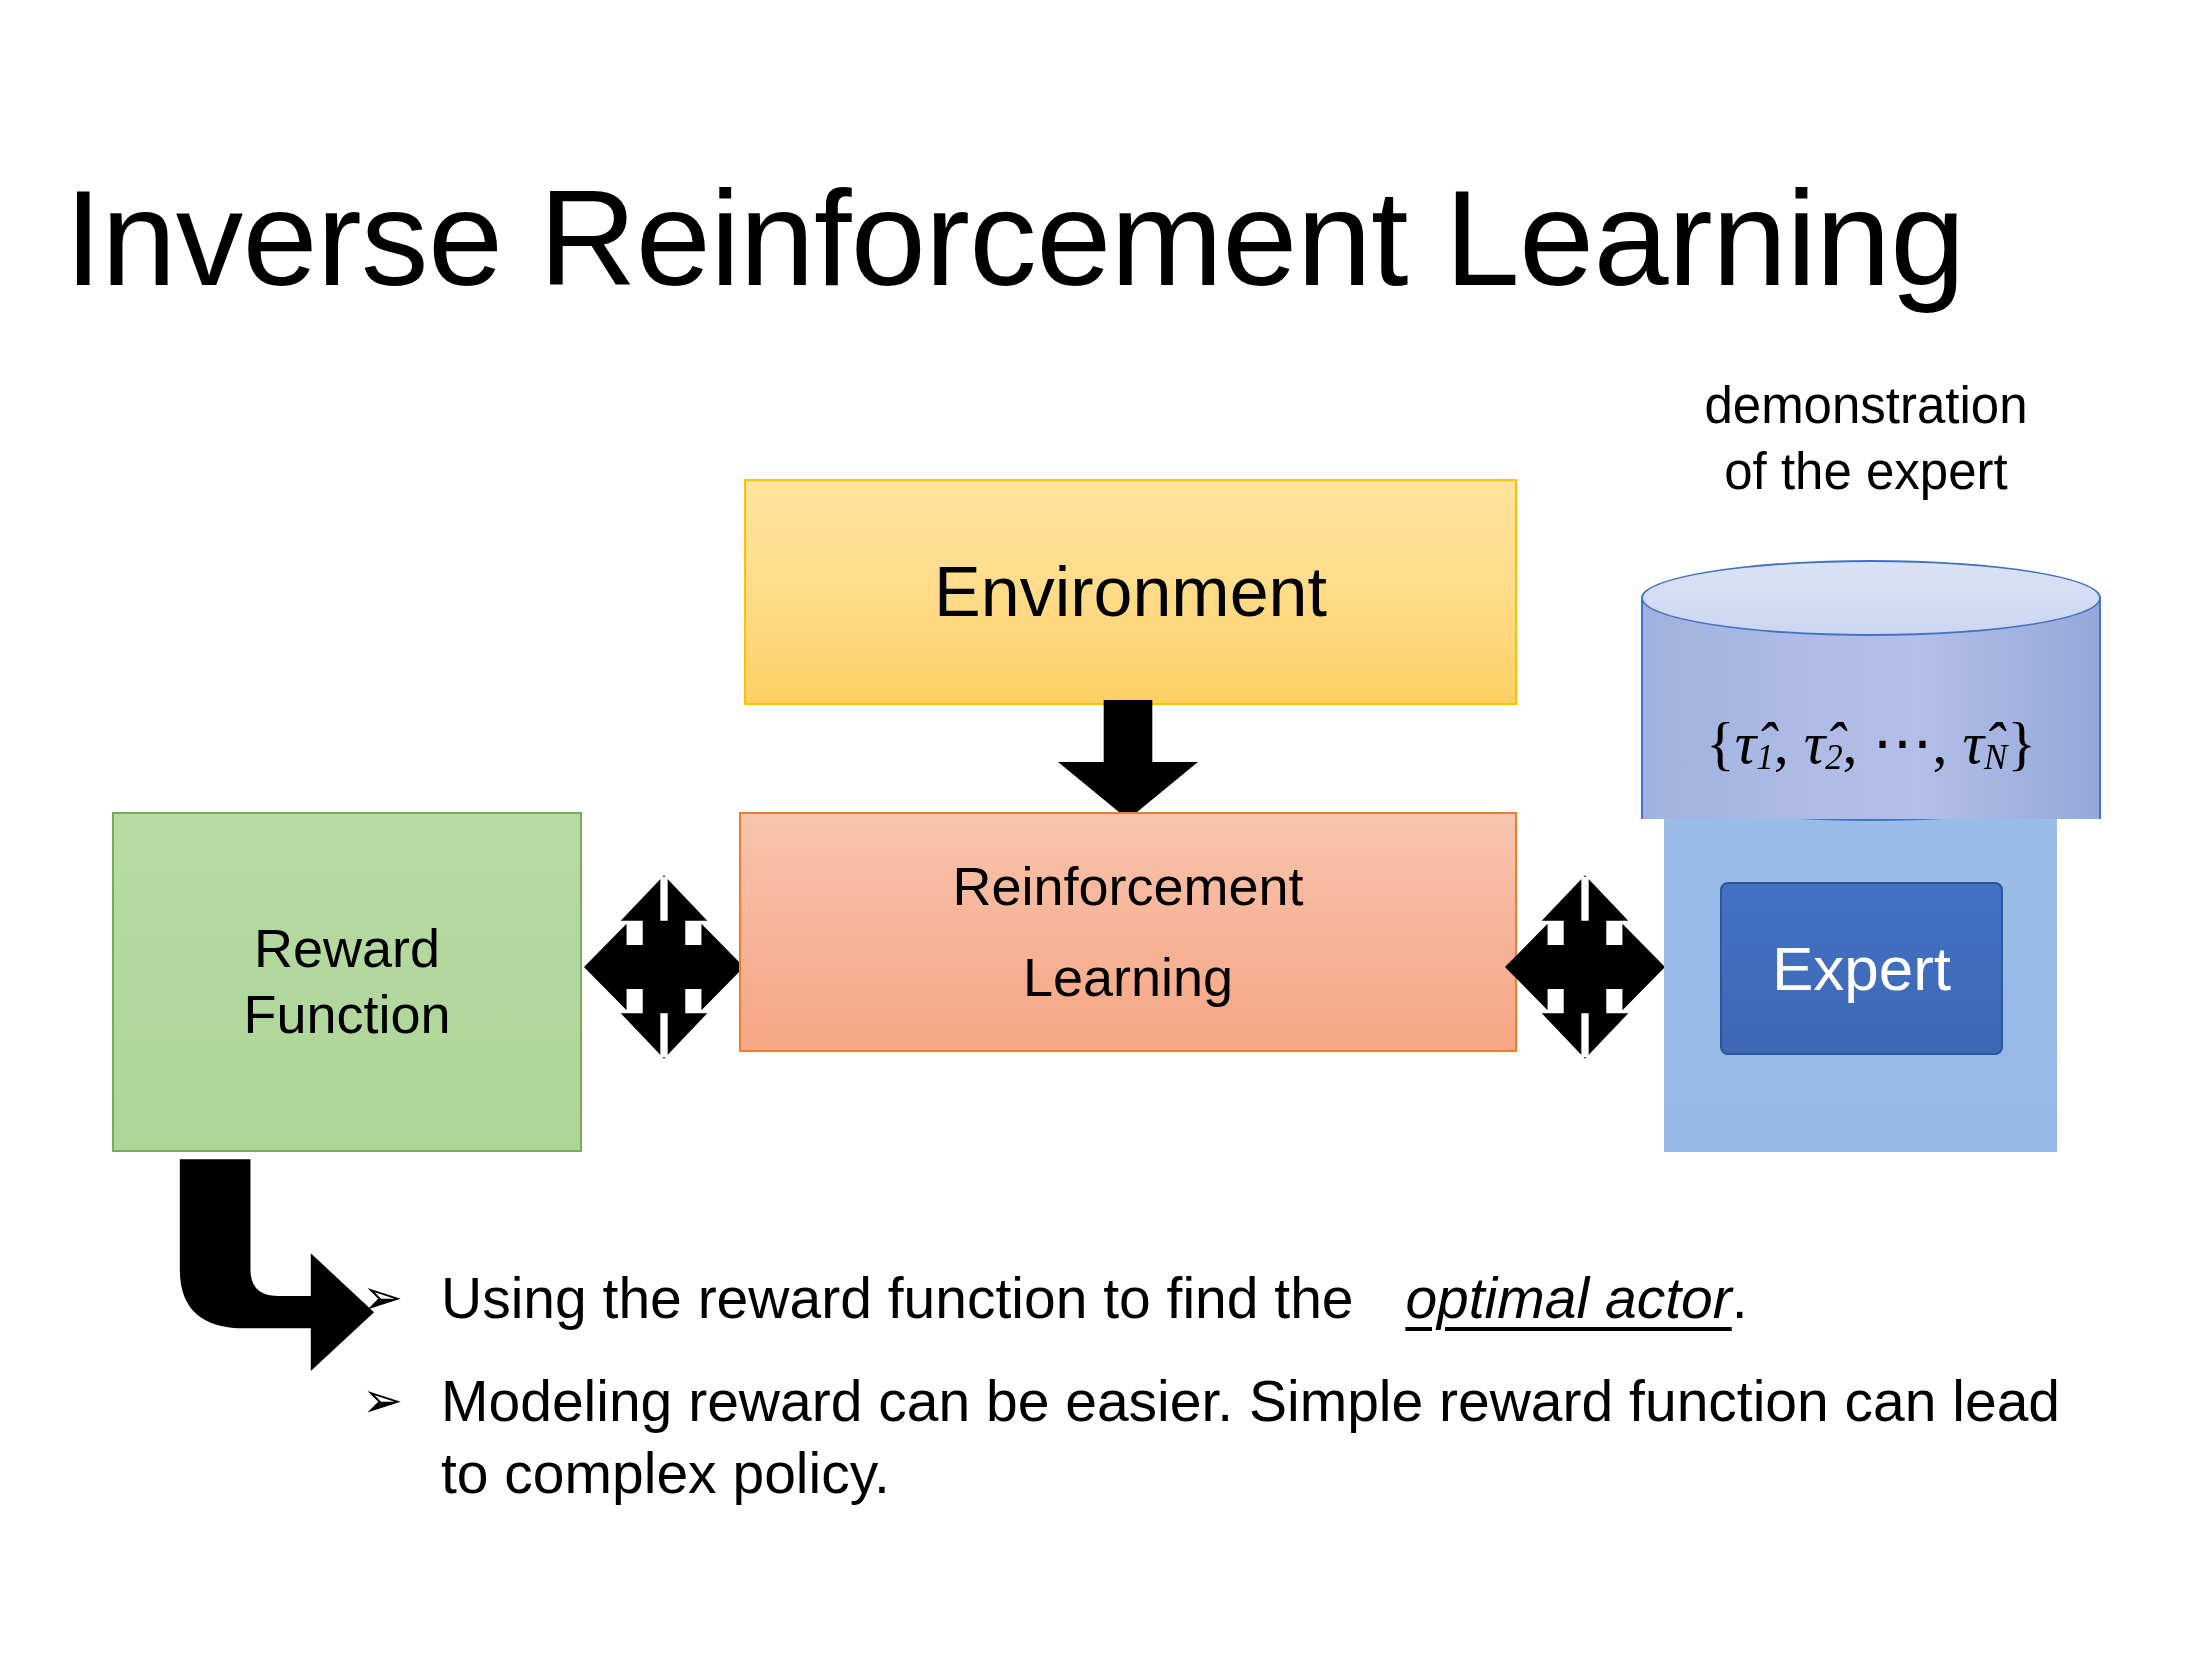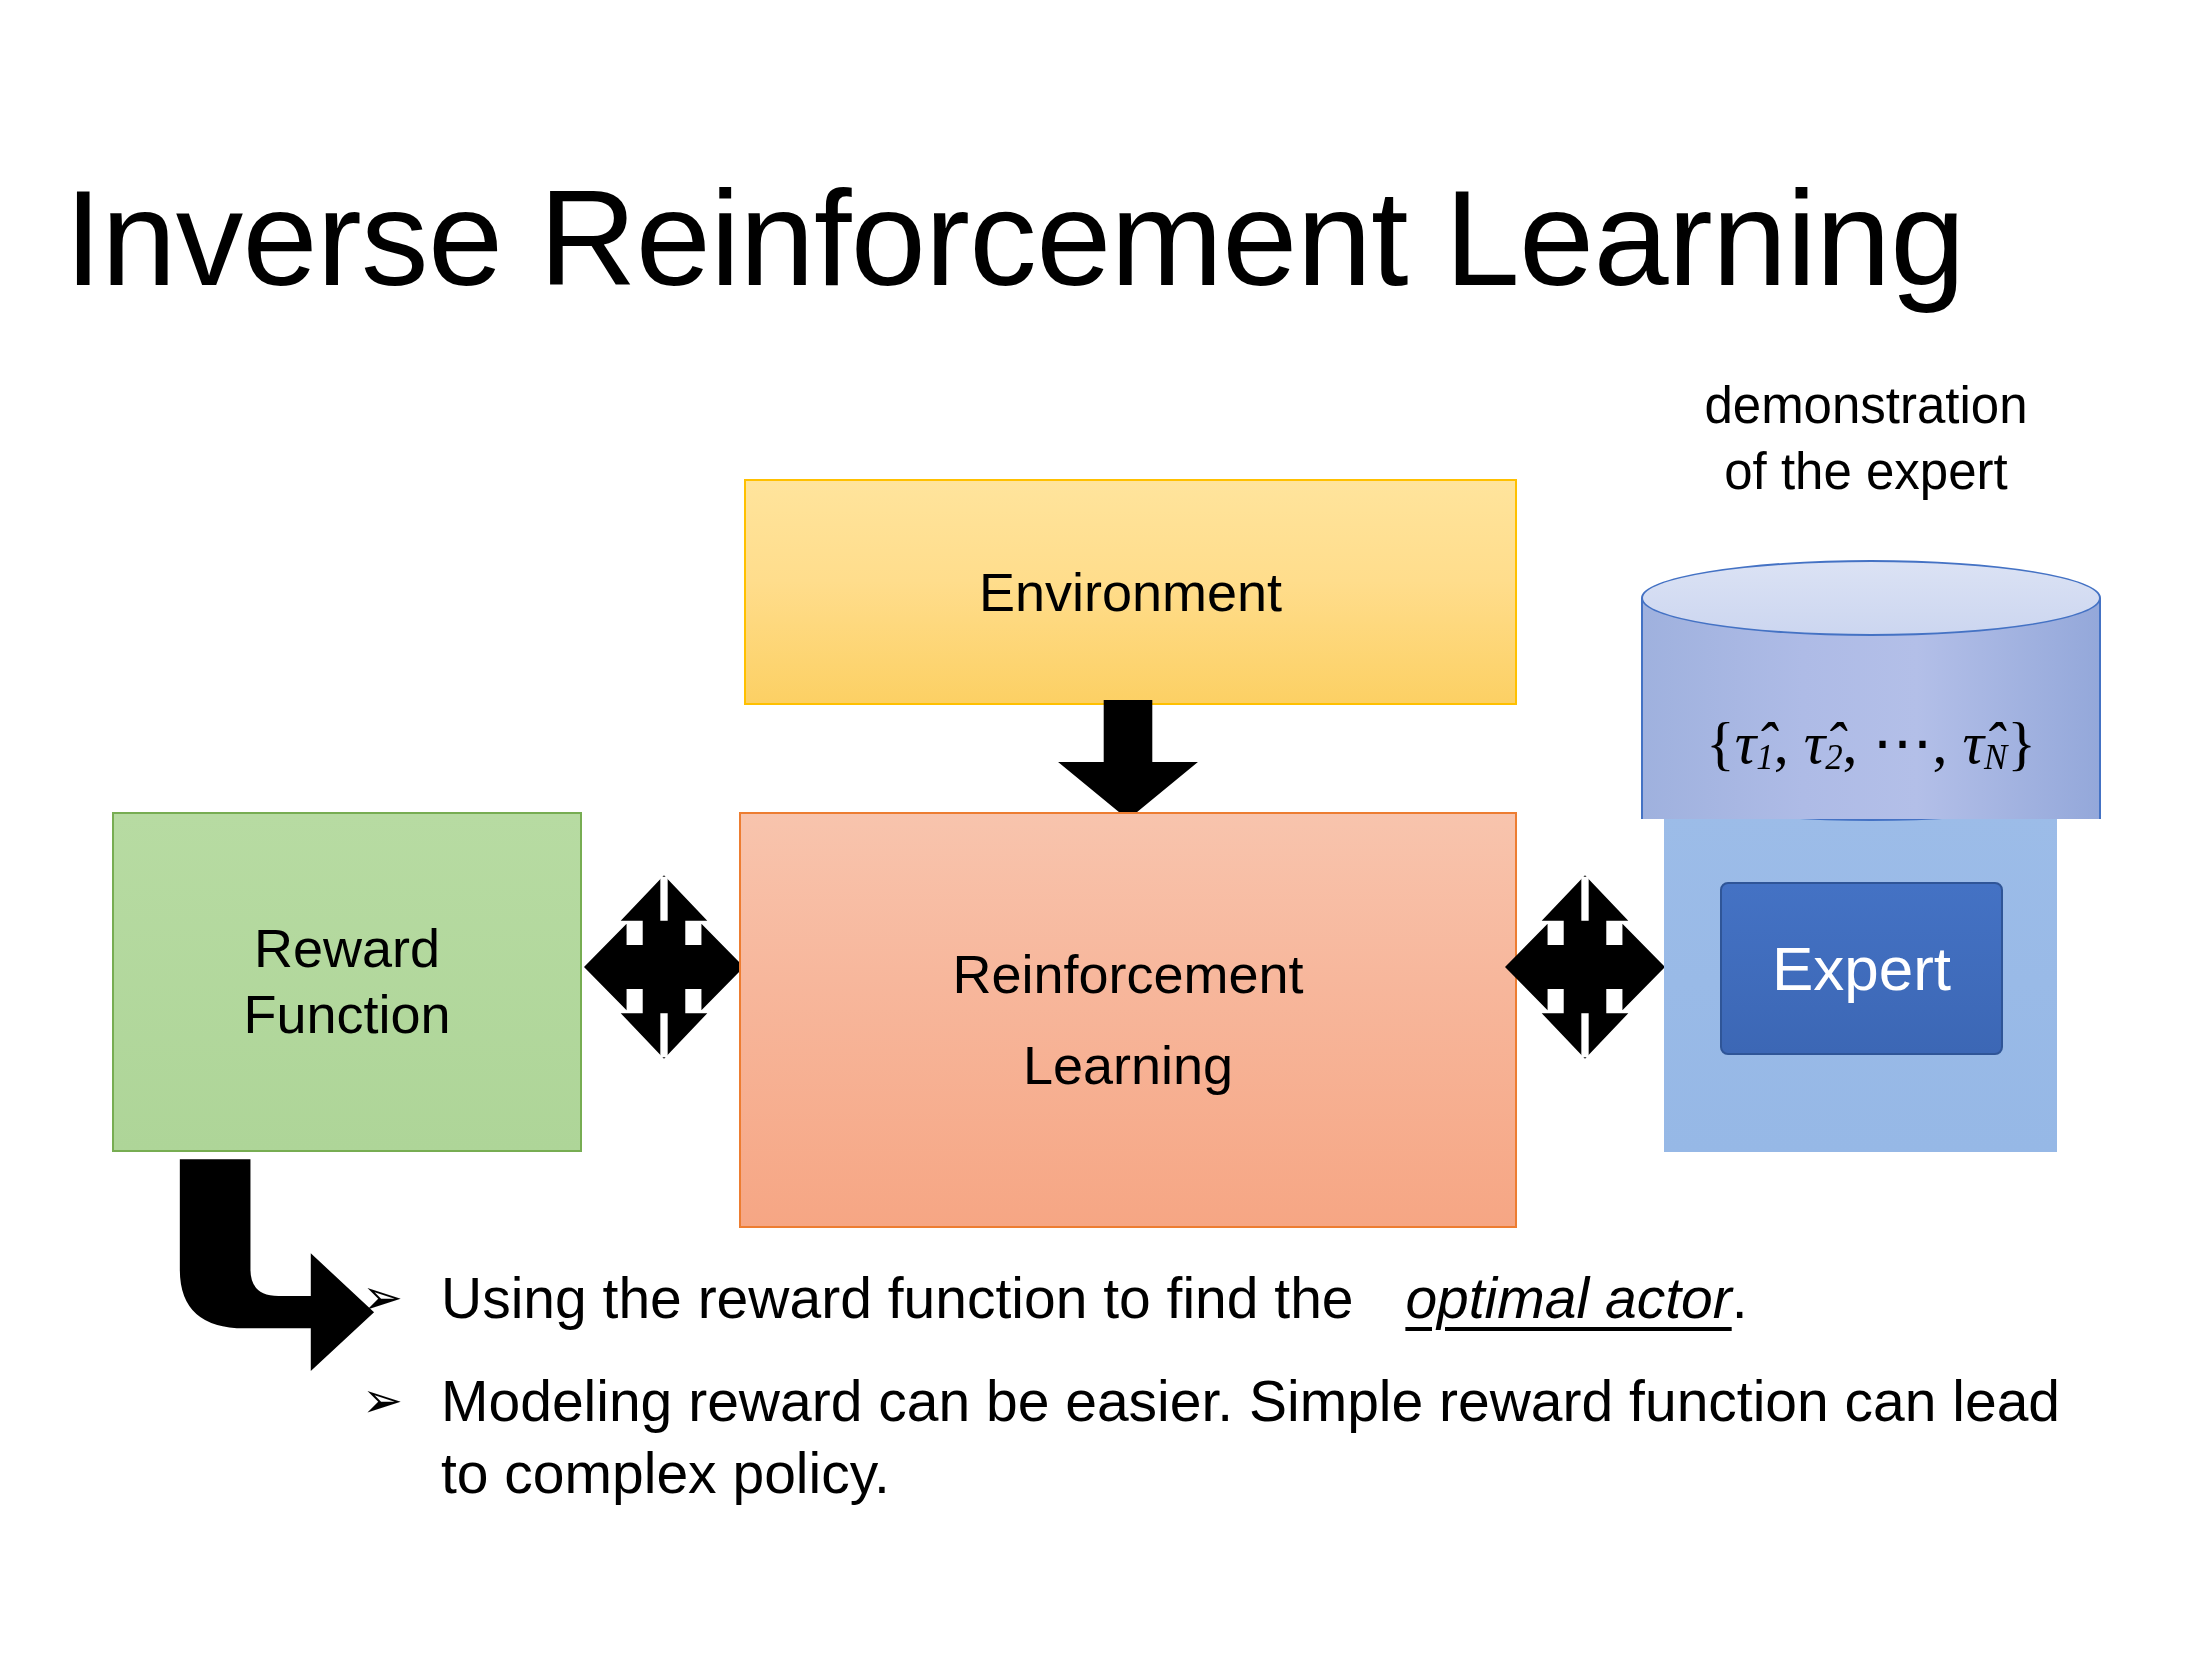--- a/index.html
+++ b/index.html
@@ -35,36 +35,36 @@
     align-items:center;
     justify-content:center;
     text-align:center;
   }
 
   
   .env-box{
     left:744px; top:479px; width:773px; height:226px;
     background:linear-gradient(180deg,#ffe49c 0%,#ffdd8c 45%,#fcd064 100%);
     border:2.2px solid #ffc000;
-    font-size:54px;
+    font-size:70px;
   }
 
   
   .reward-box{
     left:112px; top:812px; width:470px; height:340px;
     background:linear-gradient(180deg,#b7dba2 0%,#aed598 100%);
     border:2.2px solid #77ad52;
     font-size:54px;
     line-height:1.22;
     flex-direction:column;
   }
 
   
   .rl-box{
-    left:739px; top:812px; width:778px; height:416px;
+    left:739px; top:812px; width:778px; height:240px;
     background:linear-gradient(180deg,#f8c4ad 0%,#f7b79c 40%,#f6a684 100%);
     border:2.2px solid #ed7d31;
     font-size:54px;
     line-height:1.22;
     flex-direction:column;
   }
   .rl-box .l1{margin-bottom:25px;}
 
   
   .demo-label{

